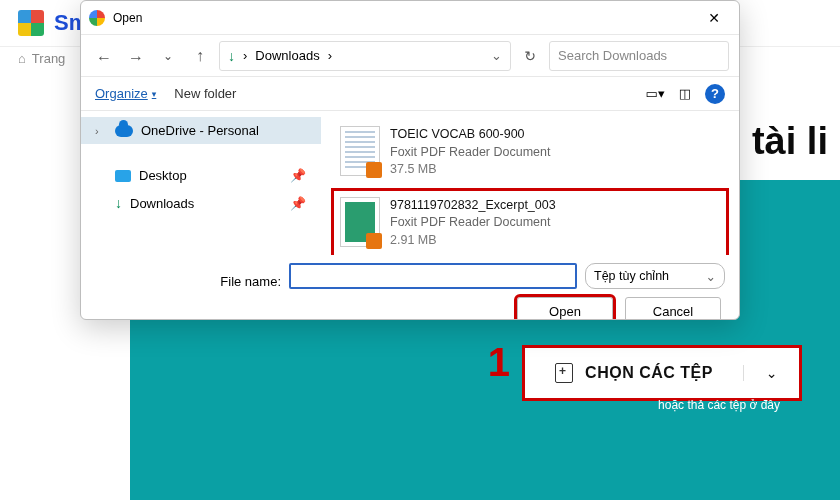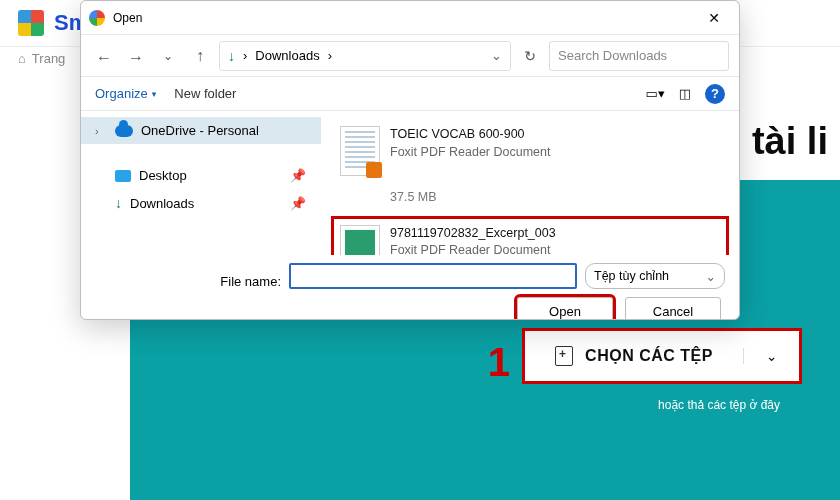--- a/index.html
+++ b/index.html
@@ -10,21 +10,21 @@
 .header-row { display: flex; align-items: center; padding: 10px 18px; gap: 10px; }
 .logo { width: 26px; height: 26px; border-radius: 3px; background:
   conic-gradient(#e74c3c 0 90deg, #27ae60 90deg 180deg, #f1c40f 180deg 270deg, #3498db 270deg 360deg);
 }
 .brand { font-size: 22px; font-weight: 700; color: #1d4ed8; }
 .crumbs { padding: 4px 18px; color: #888; font-size: 13px; display: flex; align-items: center; gap: 6px; border-top:1px solid #eee;}
 .right-title { position: absolute; right: 12px; top: 120px; font-size: 38px; font-weight: 600; color: #0b0b0b; }
 .teal-bg { position: absolute; left: 130px; right: 0; top: 180px; bottom: 0; background: #0aa0a4; border-radius: 10px 0 0 0; }
 
 
-.choose-box { position: absolute; right: 38px; top: 328px; width: 280px; height: 56px; background: #fff; border: 3px solid #cc0000; display: flex; align-items: center; }
+.choose-box { position: absolute; right: 38px; top: 345px; width: 280px; height: 56px; background: #fff; border: 3px solid #cc0000; display: flex; align-items: center; }
 .choose-main { flex: 1; display: flex; align-items: center; justify-content: center; gap: 12px; font-weight: 700; letter-spacing: 0.5px; color: #111; }
 .choose-drop { width: 56px; border-left: 1px solid #ddd; display: flex; align-items: center; justify-content: center; color: #111; font-size:14px;}
 .drop-hint { position: absolute; right: 60px; top: 398px; color: #fff; font-size: 12px; font-weight: 500; }
 
 
 .redno { position: absolute; color: #cc0000; font-weight: 900; font-size: 40px; font-family: Arial; }
 .n1 { right: 330px; top: 340px; }
 .n2 { left: 304px; top: 147px; }
 .n3 { left: 481px; top: 276px; }
 
@@ -36,21 +36,21 @@
 .dlg-close { width: 34px; text-align: center; font-size: 14px; }
 
 .navrow { height: 42px; display: flex; align-items: center; padding: 0 10px; gap: 6px; border-bottom: 1px solid #e8e8e8; }
 .navbtn { width: 26px; height: 26px; display: flex; align-items: center; justify-content: center; color: #555; font-size: 16px; border-radius: 3px; }
 .pathbox { flex: 1; height: 30px; border: 1px solid #ddd; border-radius: 3px; display: flex; align-items: center; gap: 8px; padding: 0 8px; font-size: 13px; }
 .path-down { color: #0a8a57; font-size: 14px; }
 .searchbox { width: 180px; height: 30px; border: 1px solid #ddd; border-radius: 3px; display: flex; align-items: center; gap: 6px; padding: 0 8px; color: #888; font-size: 13px; }
 .refreshbtn{ width:26px;height:26px;display:flex;align-items:center;justify-content:center;color:#555;font-size:14px;}
 
 .toolrow { height: 34px; display: flex; align-items: center; padding: 0 14px; gap: 18px; font-size: 13px; border-bottom: 1px solid #e8e8e8; }
-.organize { color: #1a5fb4; display: flex; align-items: center; gap: 4px; }
+.organize { color: #1a5fb4; display: flex; align-items: center; gap: 4px; text-decoration: underline; }
 .newfolder { color: #333; }
 .tool-right { margin-left: auto; display: flex; align-items: center; gap: 10px; }
 .viewic, .paneic { width: 20px; height: 18px; display:flex;align-items:center;justify-content:center; }
 .helpic { width: 20px; height: 20px; border-radius: 50%; background: #1464cc; color: #fff; display: flex; align-items: center; justify-content: center; font-size: 13px; font-weight:bold;}
 
 .body { display: flex; height: 144px; }
 .sidebar { width: 240px; padding: 6px 0; font-size: 13px; }
 .sbi { display: flex; align-items: center; gap: 8px; padding: 6px 14px; }
 .sbi.sel { background: #dce8f0; }
 .sbi .caret { width: 12px; color: #666; font-size: 11px; }
@@ -63,21 +63,21 @@
 .filesarea { flex: 1; padding: 6px 10px; position: relative; overflow:hidden;}
 .fitem { display: flex; gap: 10px; padding: 6px; border: 3px solid transparent; align-items: flex-start; }
 .fitem.hl { border-color: #cc0000; }
 .fthumb { width: 40px; height: 50px; background: #fff; border: 1px solid #ccc; position: relative;}
 .fthumb::after { content:""; position:absolute; right:-3px; bottom:-3px; width:16px; height:16px; background:#e67510; border-radius:2px;}
 .fthumb .lines {position:absolute;inset:4px;background:repeating-linear-gradient(#bcd 0 2px,transparent 2px 5px);}
 .fthumb.green .lines{background:linear-gradient(#2a9d6f,#2a9d6f);}
 .finfo { font-size: 12.5px; line-height: 1.4; }
 .fname { color: #111; }
 .ftype { color: #666; }
-.fsize { color: #777; margin-top: 28px; }
+.fsize { color: #777; }
 
 .bottom { height: 64px; padding: 8px 14px 0 0; }
 .fnrow { display: flex; align-items: flex-end; gap: 8px; }
 .fnlabel { width: 200px; text-align: right; font-size: 13px; }
 .fninput { flex: 1; height: 26px; border: 2px solid #2d66c5; border-radius: 2px; }
 .filter { width: 140px; height: 26px; border: 1px solid #bbb; border-radius: 10px; display: flex; align-items: center; padding: 0 8px; font-size: 12.5px; justify-content:space-between;}
 .btnrow { display: flex; justify-content: flex-end; gap: 12px; margin-top: 8px; padding-right:4px;}
 .actbtn { width: 96px; height: 28px; border: 1px solid #bbb; border-radius: 3px; background: #fff; font-size: 13px; display: flex; align-items: center; justify-content: center; }
 .actbtn.open { outline: 3px solid #cc0000; outline-offset: 0; }
 

